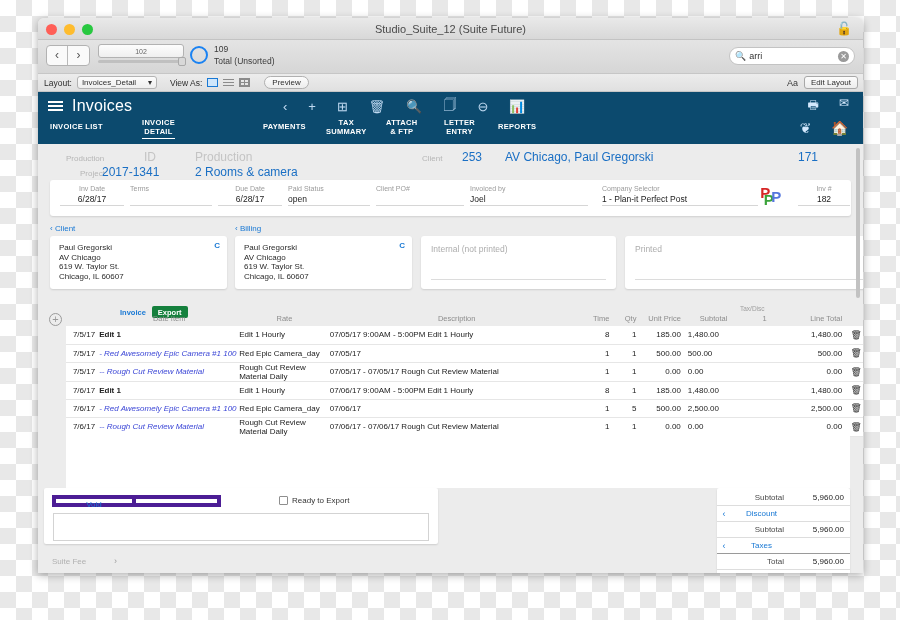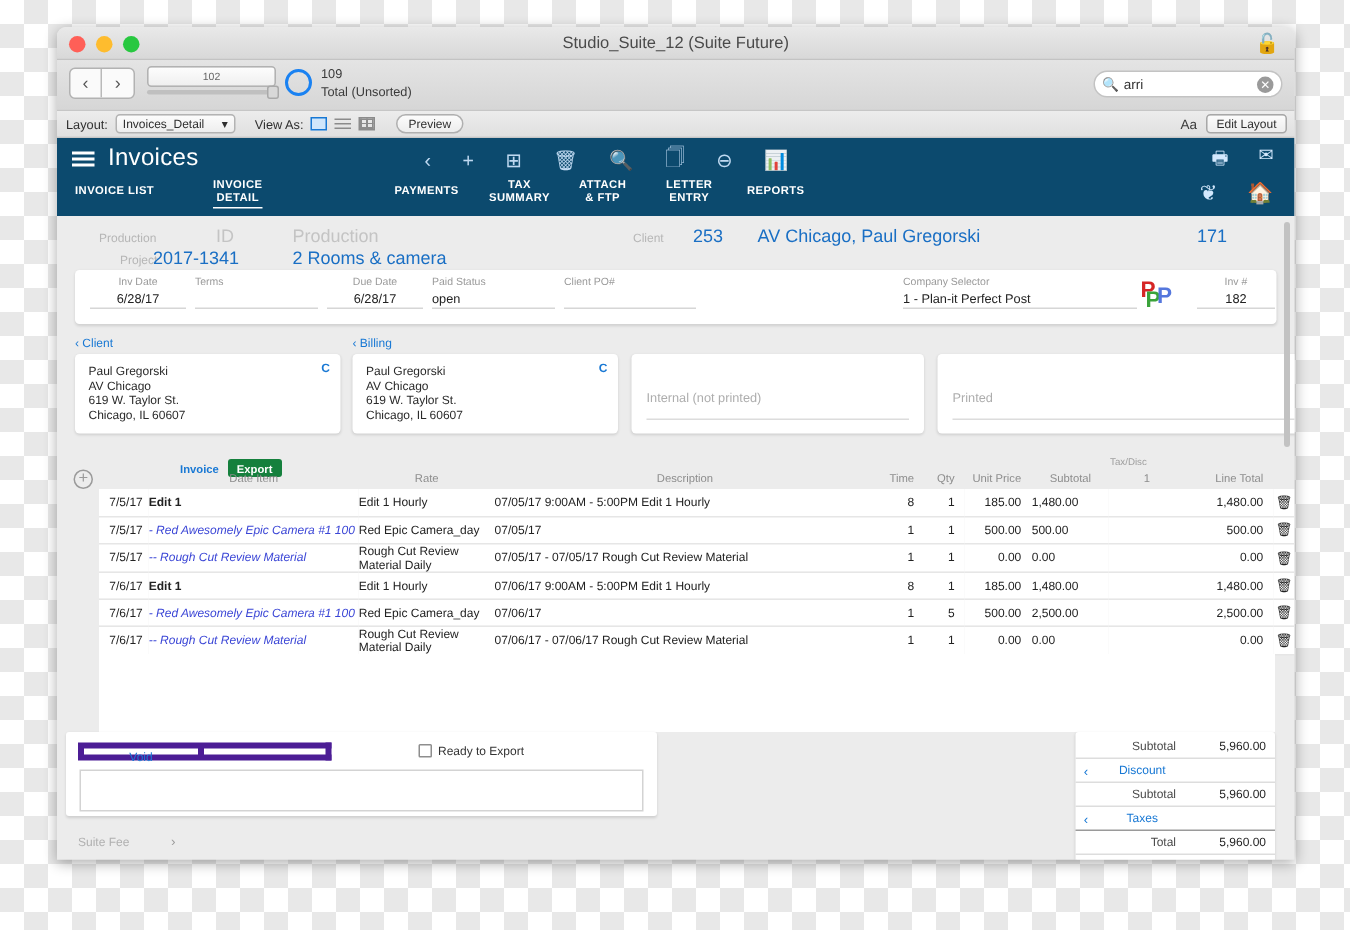--- a/index.html
+++ b/index.html
@@ -185,21 +185,21 @@
     position: absolute; background: #fff; border-radius: 3px;
     box-shadow: 0 1px 2px rgba(0,0,0,.13); padding: 7px 9px;
     font-size: 8px; color: #2a2a2a; line-height: 9.6px;
   }
   .addrcard .cmark {
     position: absolute; right: 7px; top: 5px;
     color: #1878d4; font-size: 8px; font-weight: bold;
   }
   .notecard {
     position: absolute; background: #fff; border-radius: 3px;
-    box-shadow: 0 1px 2px rgba(0,0,0,.13); padding: 24px 10px;
+    box-shadow: 0 1px 2px rgba(0,0,0,.13); padding: 8px 10px;
     font-size: 8.5px; color: #adadad; position: absolute;
   }
   .notecard .uline {
     position: absolute; left: 10px; right: 10px; bottom: 9px;
     border-bottom: 1px solid #dcdcdc;
   }
   
   .tbl-tabs { position: absolute; display: flex; font-size: 7.5px; font-weight: bold; }
   .tbl-tab { padding: 1.5px 6px; border-radius: 2px; }
   .tbl-tab.inactive { color: #1878d4; }
@@ -410,20 +410,25 @@
         <span class="fline"></span>
       </div>
       <div class="fld" style="left:238px;width:82px;">
         <span class="fl">Paid Status</span>
         <span class="fv">open</span>
         <span class="fline"></span>
       </div>
       <div class="fld" style="left:326px;width:88px;">
         <span class="fl">Client PO#</span>
         <span class="fv"></span>
+        <span class="fline"></span>
+      </div>
+      <div class="fld" style="left:420px;width:118px;">
+        <span class="fl">Invoiced by</span>
+        <span class="fv">Joel</span>
         <span class="fline"></span>
       </div>
       <div class="fld" style="left:552px;width:156px;">
         <span class="fl">Company Selector</span>
         <span class="fv">1 - Plan-it Perfect Post</span>
         <span class="fline"></span>
       </div>
       <div class="fld center" style="left:748px;width:52px;">
         <span class="fl">Inv #</span>
         <span class="fv">182</span>

